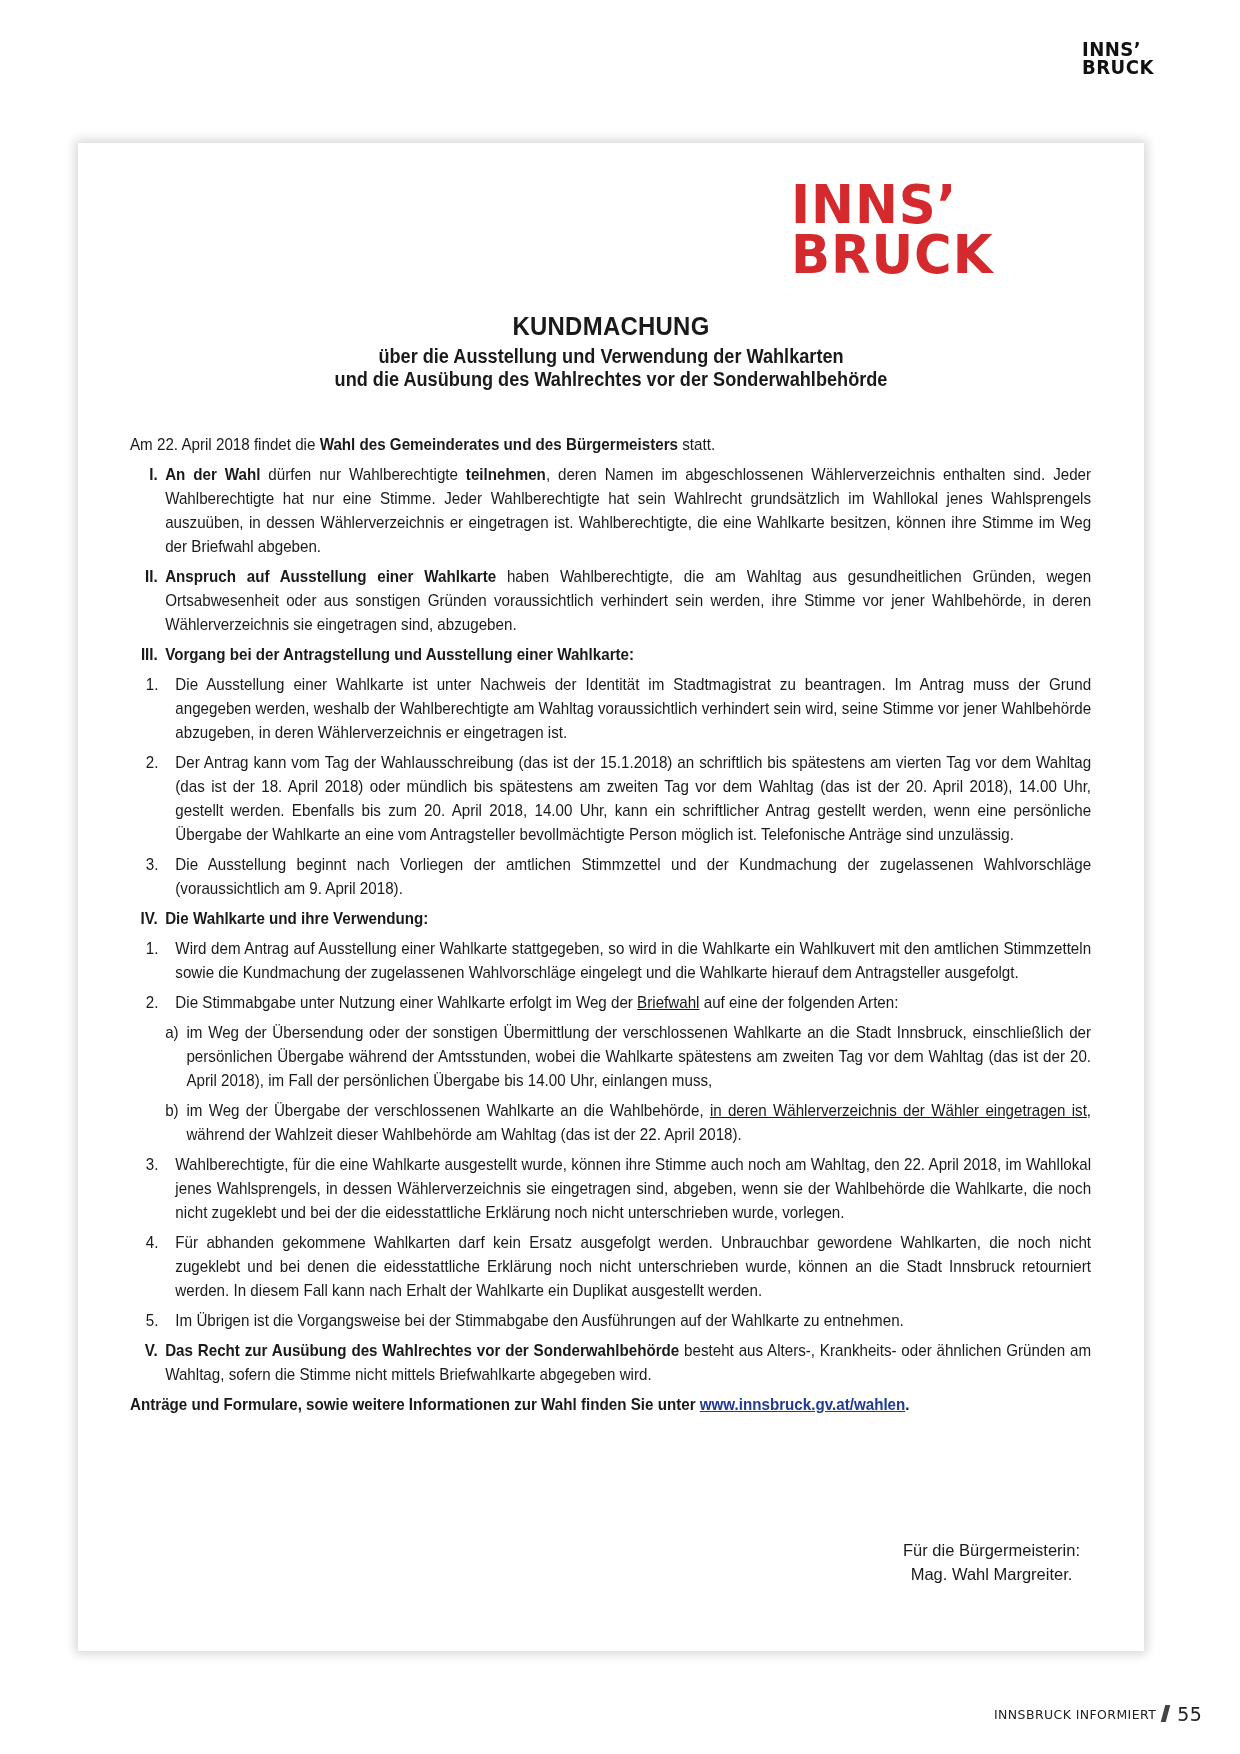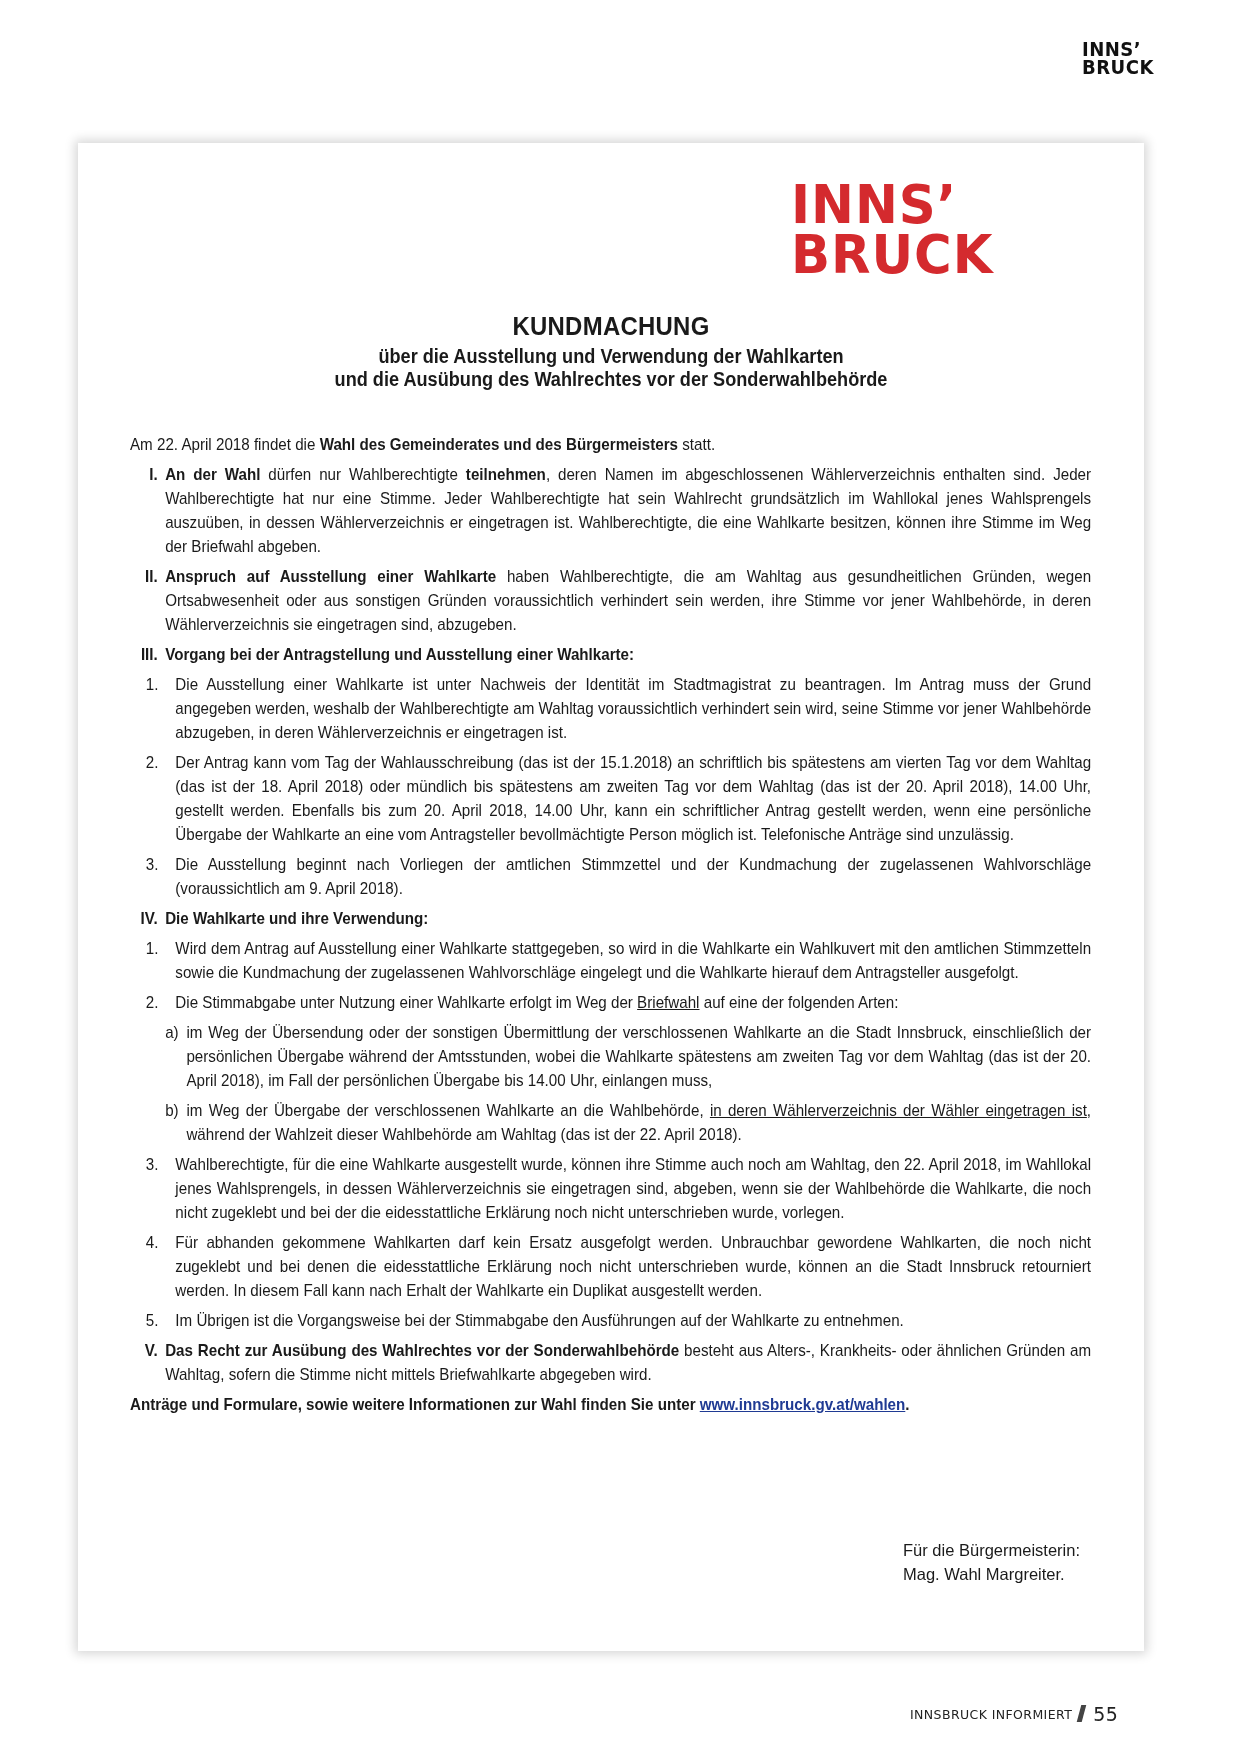--- a/index.html
+++ b/index.html
@@ -34,24 +34,24 @@
   .sec-head { font-weight:bold; }
   .item { position:relative; padding-left:49px; text-align:justify; margin-bottom:6px; }
   .item .num { position:absolute; left:17px; top:0; }
   .sub { position:relative; padding-left:61px; text-align:justify; margin-bottom:6px; }
   .sub .num { position:absolute; left:38px; top:0; }
   .u { text-decoration:underline; }
   .b { font-weight:bold; }
   .footer-line { font-weight:bold; margin-top:2px; }
   .link { color:#1f3a93; text-decoration:underline; }
 
-  .signature { position:absolute; right:64px; top:1395px; text-align:left;
+  .signature { position:absolute; right:64px; top:1395px; text-align:center;
     font-size:16.5px; line-height:24px; }
 
-  .page-footer { position:absolute; left:910px; top:1703px; font-family:"DejaVu Sans", sans-serif;
+  .page-footer { position:absolute; left:994px; top:1703px; font-family:"DejaVu Sans", sans-serif;
     font-size:12.5px; letter-spacing:0.4px; color:#222; }
   .slash { display:inline-block; width:5px; height:17px; background:#444;
     transform:skewX(-15deg); margin:0 9px 0 7px; vertical-align:-3px; }
   .page-num { font-size:19px; vertical-align:-2px; }
 </style>
 </head>
 <body>
 
 <div class="corner-logo">
   <span>INNS’</span>

